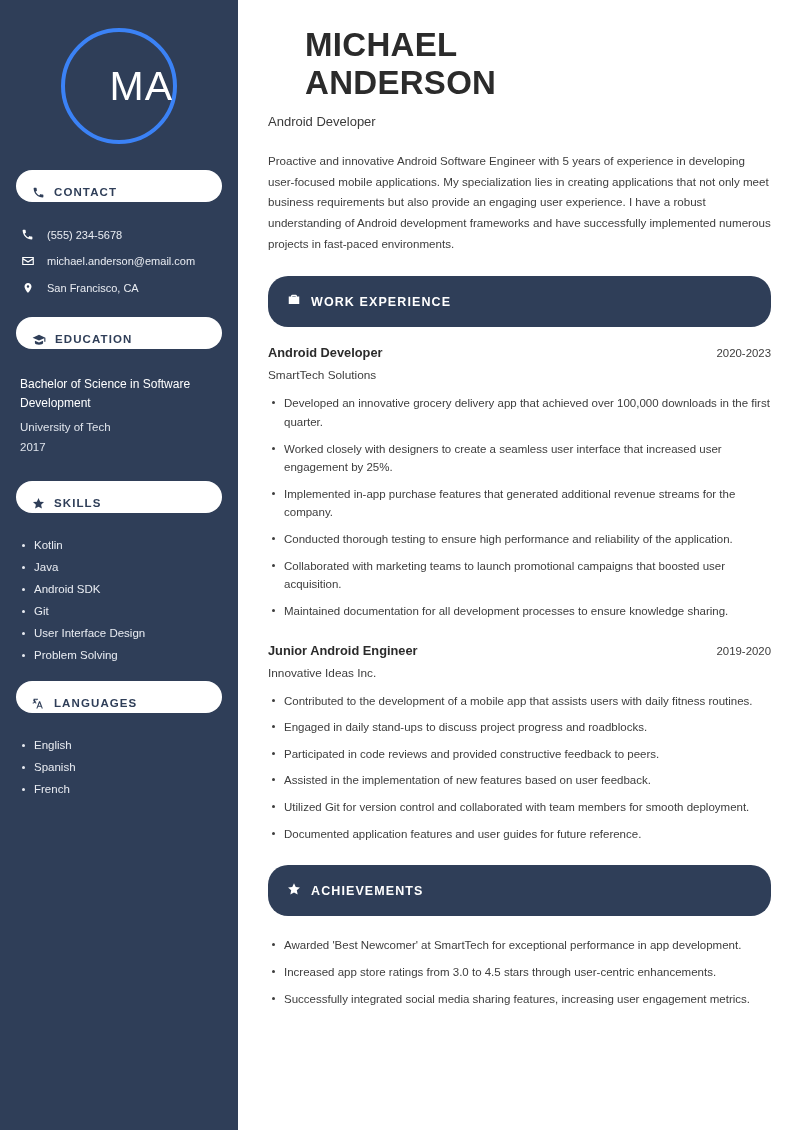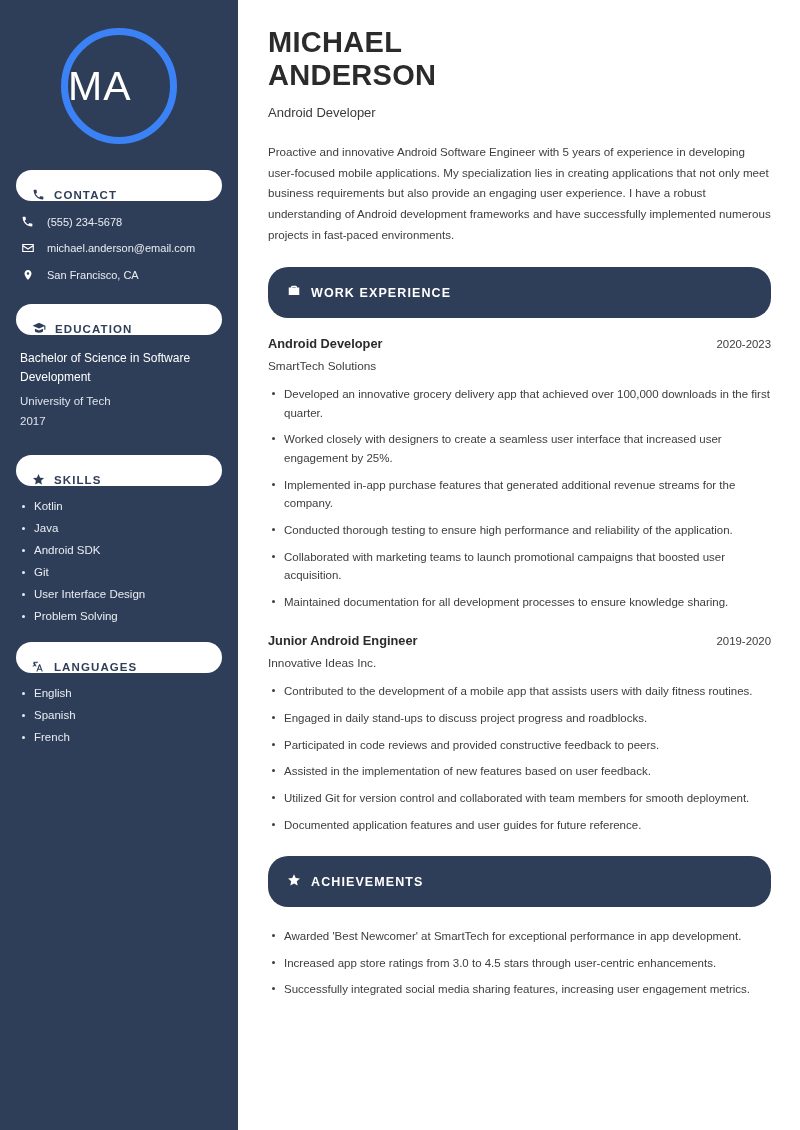--- a/index.html
+++ b/index.html
@@ -30,42 +30,42 @@
   .monogram-wrap {
     display: flex;
     justify-content: center;
     padding-top: 28px;
     padding-bottom: 26px;
   }
   .monogram {
     width: 116px;
     height: 116px;
     border-radius: 50%;
-    border: 7px solid #3b82f6;
+    border: 4px solid #3b82f6;
     display: flex;
     align-items: center;
-    justify-content: flex-start;
+    justify-content: flex-end;
   }
   .monogram span {
     font-size: 41px;
     letter-spacing: 1px;
     font-weight: 400;
     color: #ffffff;
   }
 
   .side-head {
     background: #ffffff;
     color: #2f3e58;
     border-radius: 20px;
     height: 31px;
     display: flex;
-    align-items: flex-end;
+    align-items: flex-start;
     gap: 9px;
-    padding: 0 16px;
-    margin-bottom: 14px;
+    padding: 16px 16px;
+    margin-bottom: 26px;
   }
   .side-head .sh-label {
     font-size: 11.5px;
     font-weight: bold;
     letter-spacing: 1.1px;
   }
   .side-head svg { display: block; }
 
   .contact-list { padding: 0 4px; margin-bottom: 22px; }
   .contact-row {
@@ -115,26 +115,27 @@
   }
 
   
   .main {
     flex: 1;
     padding: 26px 29px 0 30px;
     background: #ffffff;
     min-width: 0;
   }
   .name {
-    font-size: 29px;
+    font-size: 33px;
     font-weight: bold;
     line-height: 1.14;
     letter-spacing: 0.3px;
     color: #2b2b2b;
     text-transform: uppercase;
+    margin-left: 37px;
   }
   .job-title {
     font-size: 13px;
     color: #3a3a3a;
     margin-top: 13px;
     margin-bottom: 22px;
   }
   .summary {
     font-size: 11.6px;
     line-height: 1.78;

